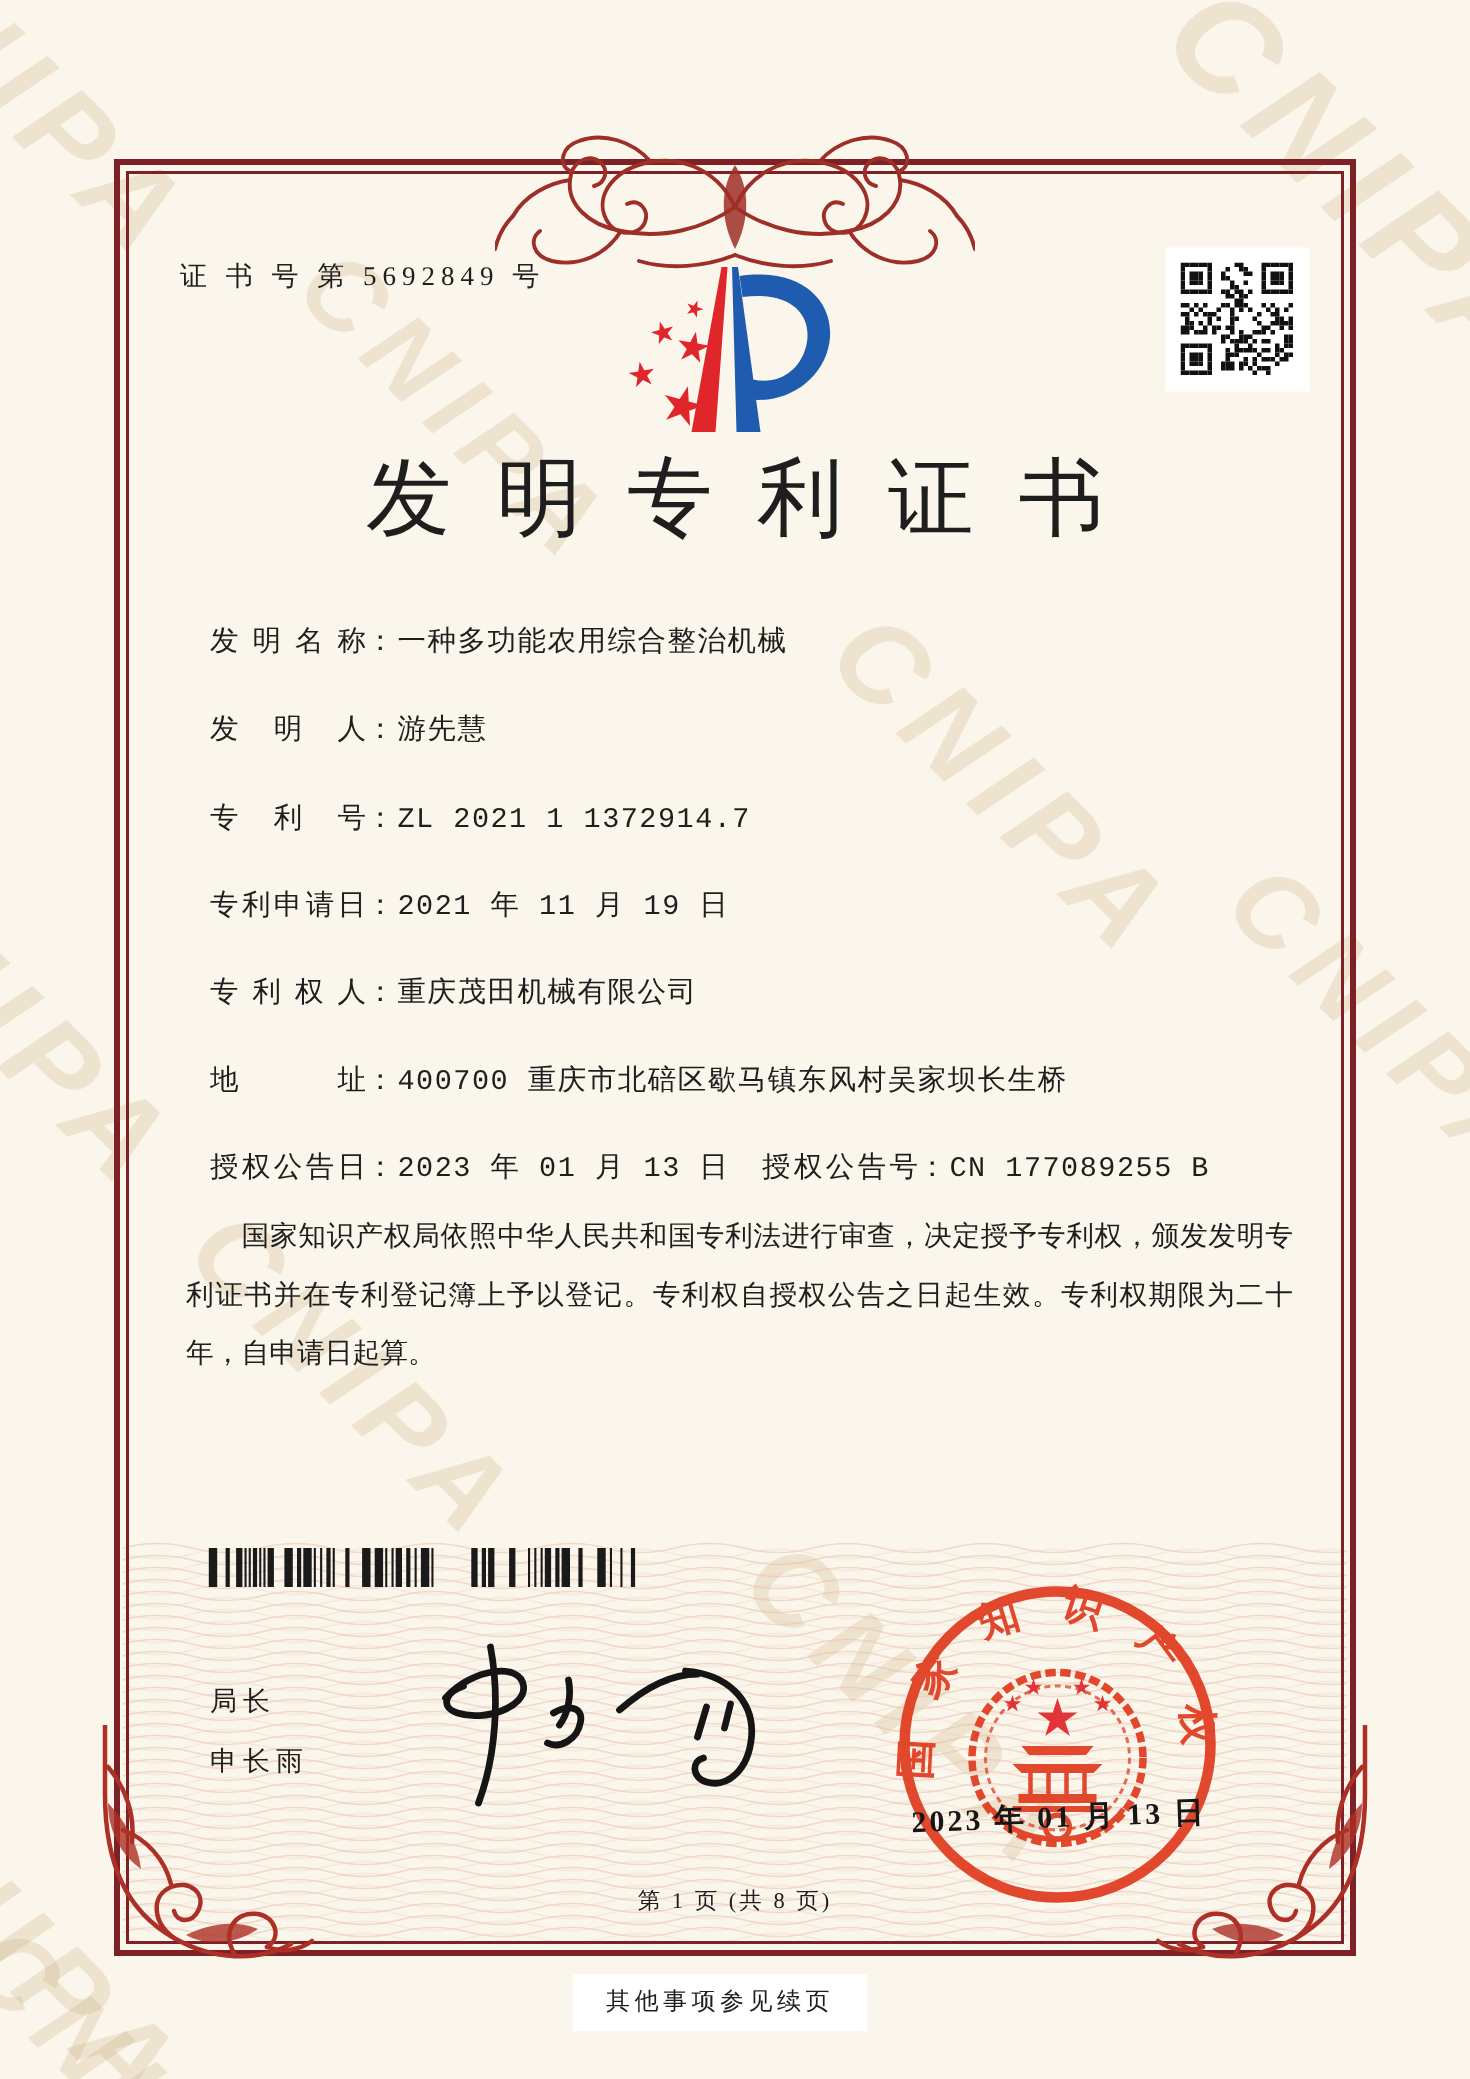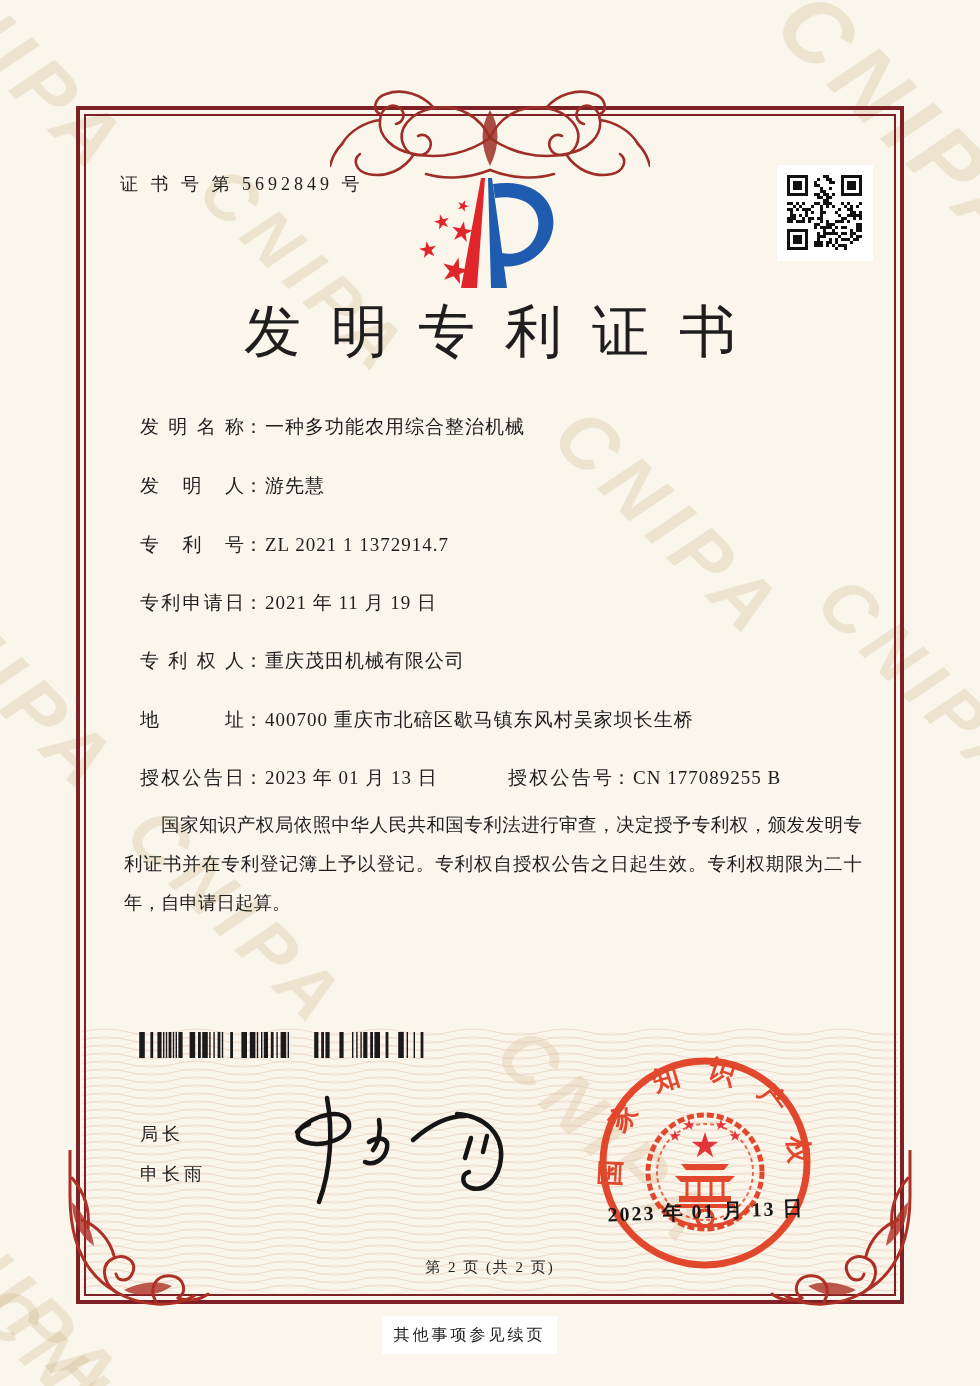--- a/index.html
+++ b/index.html
@@ -30,38 +30,38 @@
 
   .qrbox{position:absolute;left:777px;top:165px;width:96px;height:96px;background:#ffffff;z-index:4;}
   .qrbox svg{position:absolute;left:10px;top:10px;}
 
   .title{position:absolute;left:0;right:0;top:294px;text-align:center;font-size:57px;font-weight:400;
          letter-spacing:30px;padding-left:30px;z-index:4;}
 
   .frow{position:absolute;left:140px;right:110px;font-size:19px;z-index:4;white-space:nowrap;}
   .spread{display:inline-flex;justify-content:space-between;width:104px;vertical-align:bottom;}
   .colon{margin-right:2px;}
-  .fval{letter-spacing:1px;}
+  .fval{letter-spacing:1px;font-family:Liberation Mono, monospace;}
   .gpair2{position:absolute;left:368px;top:0;}
 
   .bodytext{position:absolute;left:124px;width:738px;top:806px;font-size:18.5px;line-height:39px;
             text-align:justify;z-index:4;}
   .bodytext p{margin:0;text-indent:2em;}
 
   #barcode{position:absolute;left:135px;top:1032px;z-index:4;}
 
   .signer{position:absolute;left:140px;font-size:18px;z-index:4;letter-spacing:4px;}
   .autograph{position:absolute;left:275px;top:1086px;z-index:4;}
 
   .seal{position:absolute;left:594px;top:1052px;z-index:5;}
   .sealdate{position:absolute;left:584px;top:1198px;width:244px;text-align:center;font-size:20px;
             font-weight:700;letter-spacing:2px;color:#161616;transform:rotate(-2deg);z-index:6;}
 
   .pagefoot{position:absolute;left:0;right:0;top:1258px;text-align:center;font-size:15px;letter-spacing:2px;z-index:4;}
-  .notebox{position:absolute;left:382px;top:1316px;width:175px;height:38px;background:#ffffff;z-index:4;
+  .notebox{position:absolute;left:382px;top:1316px;width:196px;height:38px;background:#ffffff;z-index:4;
            text-align:center;line-height:38px;font-size:16px;letter-spacing:3px;}
 </style>
 </head>
 <body>
 
 <div class="page">
 
   <div class="wm" style="left:830px;top:-30px;font-size:92px;">CNIPA</div>
   <div class="wm" style="left:-60px;top:-80px;font-size:80px;">CNIPA</div>
   <div class="wm" style="left:240px;top:150px;font-size:70px;">CNIPA</div>
@@ -620,16 +620,16 @@
         <path d="M-18 10 V24 M-6 10 V24 M6 10 V24 M18 10 V24" fill="none" stroke-width="3"></path>
         <path d="M-26 24 H26 V30 H-26 Z" stroke="none"></path>
         <path d="M-30 32 H30 V36 H-30 Z" stroke="none"></path>
         <circle cy="46" r="8" fill="none" stroke-width="3.5"></circle>
         <path d="M-44 34 C-34 48 -18 54 0 54 M44 34 C34 48 18 54 0 54" fill="none" stroke-width="3.5"></path>
       </g>
     </g>
   </svg>
   <div class="sealdate">2023 年 01 月 13 日</div>
 
-  <div class="pagefoot">第 2 页 (共 2 页)</div>
+  <div class="pagefoot">第 1 页 (共 8 页)</div>
   <div class="notebox">其他事项参见续页</div>
 
 </div>
 
 </body></html>

